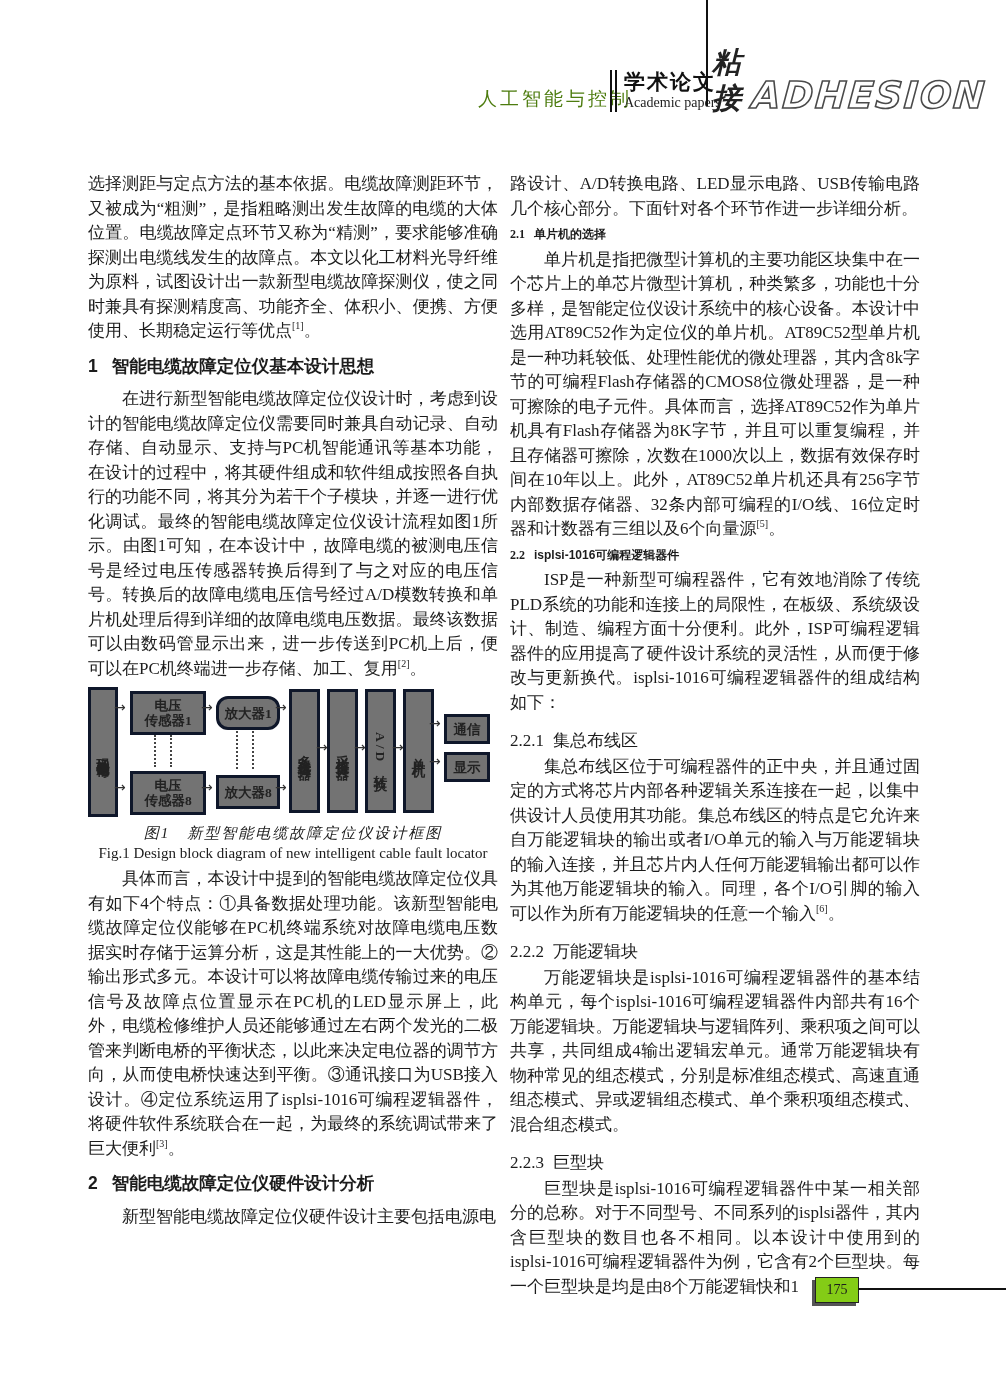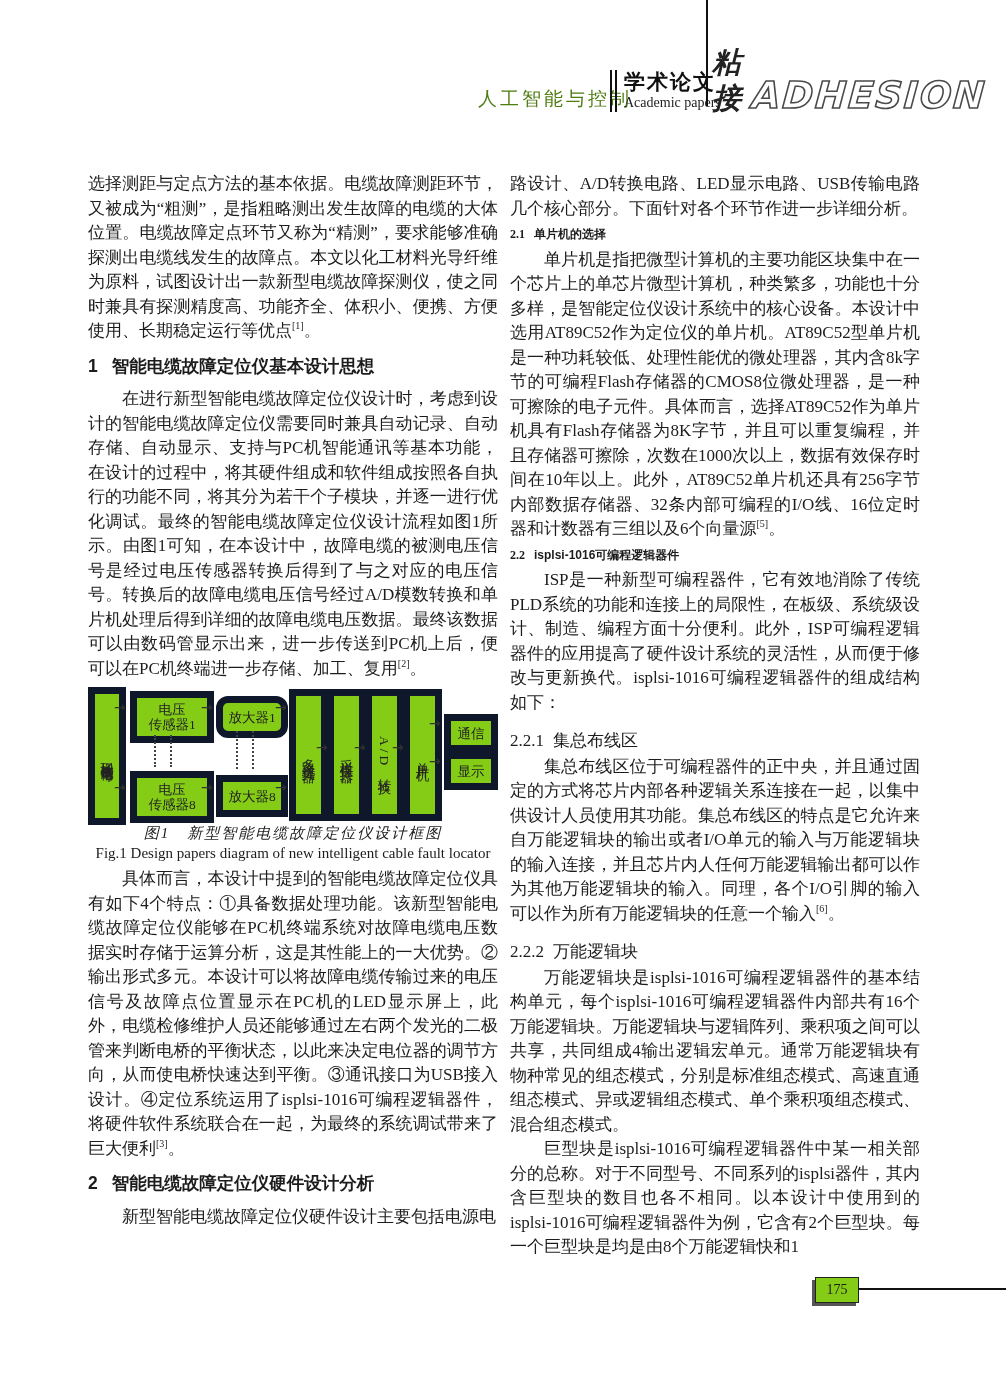--- a/index.html
+++ b/index.html
@@ -34,22 +34,22 @@
   .sec-h1 .num{margin-right:14px;}
   .sec-h2{font-family:"Liberation Sans","DejaVu Sans",sans-serif;font-weight:bold;font-size:12px;
           margin:1px 0 1px;text-align:left;}
   .sec-h2 .num{margin-right:9px;font-family:"Liberation Serif",serif;}
   .sec-h3{font-size:17px;margin:14px 0 1px;text-align:left;font-family:Liberation Serif, serif;}
   .sec-h3 .num{margin-right:9px;}
 
   
   .figwrap{margin:6px 0 4px;}
   .fig{position:relative;width:398px;height:130px;font-size:13.5px;line-height:15px;color:#222;}
-  .fbox{position:absolute;border:7px solid #0f172a;display:flex;align-items:center;justify-content:center;
-        text-align:center;background:#84cc16;white-space:pre-line;}
+  .fbox{position:absolute;border:3px solid #0f172a;display:flex;align-items:center;justify-content:center;
+        text-align:center;background:#737373;white-space:pre-line;font-weight:bold;}
   .vbox{writing-mode:vertical-rl;letter-spacing:3px;}
   .arr{position:absolute;font-size:14px;color:#333;font-family:"DejaVu Sans",sans-serif;}
   .dots{position:absolute;width:0;border-left:2px dotted #444;}
   .cap-cn{text-align:center;font-size:15px;font-style:italic;letter-spacing:2px;margin-top:6px;line-height:20px;}
   .cap-en{text-align:center;font-size:15px;line-height:20px;margin-bottom:4px;}
 
   
   .pageno-box{position:absolute;left:815px;top:1277px;width:42px;height:24px;border:1px solid #222;
               box-shadow:-3px 3px 0 #555;display:flex;align-items:center;justify-content:center;
               font-size:14px;background:#84cc16;}
@@ -110,21 +110,21 @@
         <span class="arr" style="left:304px;top:53px;">→</span>
         <div class="fbox vbox" style="left:315px;top:2px;width:25px;height:118px;">单片机</div>
 
         <span class="arr" style="left:341px;top:29px;">→</span>
         <span class="arr" style="left:341px;top:67px;">→</span>
         <div class="fbox" style="left:356px;top:27px;width:40px;height:24px;">通信</div>
         <div class="fbox" style="left:356px;top:65px;width:40px;height:24px;">显示</div>
       </div>
       <figcaption>
         <div class="cap-cn">图1　新型智能电缆故障定位仪设计框图</div>
-        <div class="cap-en">Fig.1  Design papers diagram of new intelligent cable fault locator</div>
+        <div class="cap-en">Fig.1  Design block diagram of new intelligent cable fault locator</div>
       </figcaption>
     </figure>
 
     <p class="indent">具体而言，本设计中提到的智能电缆故障定位仪具有如下4个特点：①具备数据处理功能。该新型智能电缆故障定位仪能够在PC机终端系统对故障电缆电压数据实时存储于运算分析，这是其性能上的一大优势。②输出形式多元。本设计可以将故障电缆传输过来的电压信号及故障点位置显示在PC机的LED显示屏上，此外，电缆检修维护人员还能够通过左右两个发光的二极管来判断电桥的平衡状态，以此来决定电位器的调节方向，从而使电桥快速达到平衡。③通讯接口为USB接入设计。④定位系统运用了isplsi-1016可编程逻辑器件，将硬件软件系统联合在一起，为最终的系统调试带来了巨大便利<sup class="ref">[3]</sup>。</p>
 
     <div class="sec-h1">
       <span class="num">2</span><span>智能电缆故障定位仪硬件设计分析</span>
     </div>
 
     <p class="indent">新型智能电缆故障定位仪硬件设计主要包括电源电</p>
@@ -146,20 +146,23 @@
     <div class="sec-h3">
       <span class="num">2.2.1</span><span>集总布线区</span>
     </div>
     <p class="indent">集总布线区位于可编程器件的正中央，并且通过固定的方式将芯片内部各种逻辑关系连接在一起，以集中供设计人员使用其功能。集总布线区的特点是它允许来自万能逻辑块的输出或者I/O单元的输入与万能逻辑块的输入连接，并且芯片内人任何万能逻辑输出都可以作为其他万能逻辑块的输入。同理，各个I/O引脚的输入可以作为所有万能逻辑块的任意一个输入<sup class="ref">[6]</sup>。</p>
 
     <div class="sec-h3">
       <span class="num">2.2.2</span><span>万能逻辑块</span>
     </div>
     <p class="indent">万能逻辑块是isplsi-1016可编程逻辑器件的基本结构单元，每个isplsi-1016可编程逻辑器件内部共有16个万能逻辑块。万能逻辑块与逻辑阵列、乘积项之间可以共享，共同组成4输出逻辑宏单元。通常万能逻辑块有物种常见的组态模式，分别是标准组态模式、高速直通组态模式、异或逻辑组态模式、单个乘积项组态模式、混合组态模式。</p>
 
+    <div class="sec-h3">
+      <span class="num">2.2.3</span><span>巨型块</span>
+    </div>
     <p class="indent">巨型块是isplsi-1016可编程逻辑器件中某一相关部分的总称。对于不同型号、不同系列的isplsi器件，其内含巨型块的数目也各不相同。以本设计中使用到的isplsi-1016可编程逻辑器件为例，它含有2个巨型块。每一个巨型块是均是由8个万能逻辑快和1</p>
   </main>
 
   <div class="pageno-box">
     <span>175</span>
   </div>
   <div class="pageno-rule"></div>
 
 </div>
 

